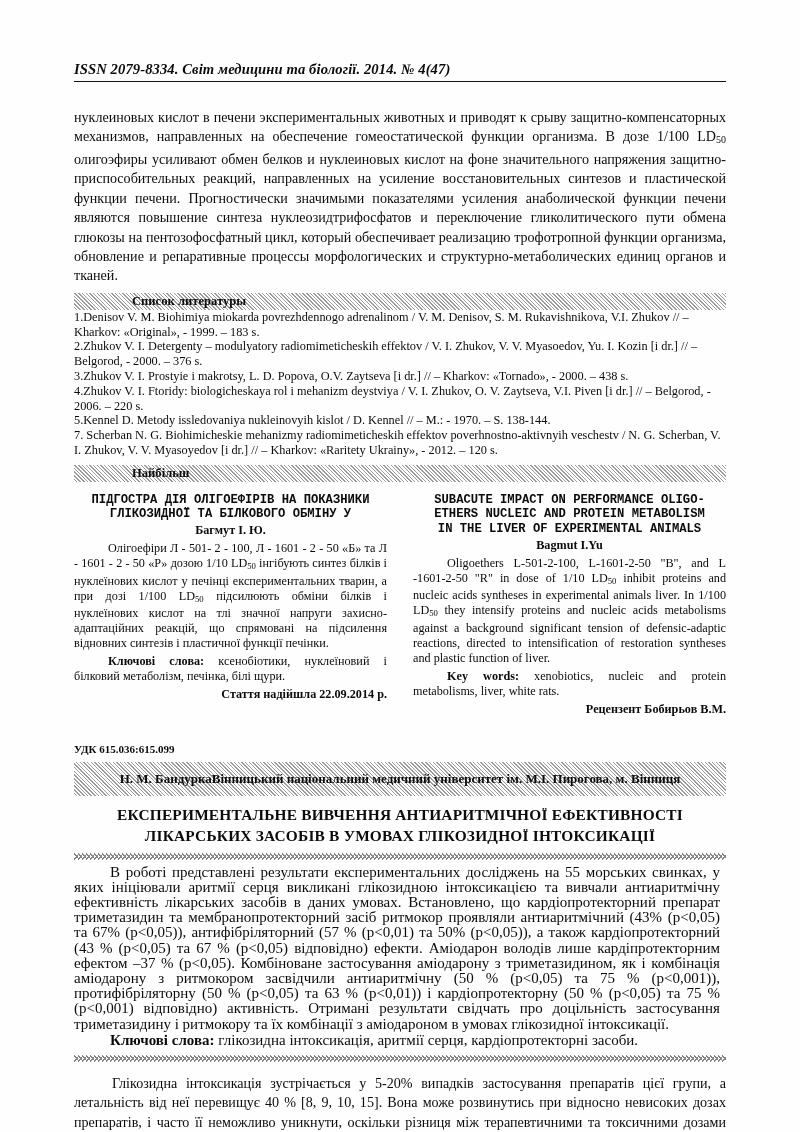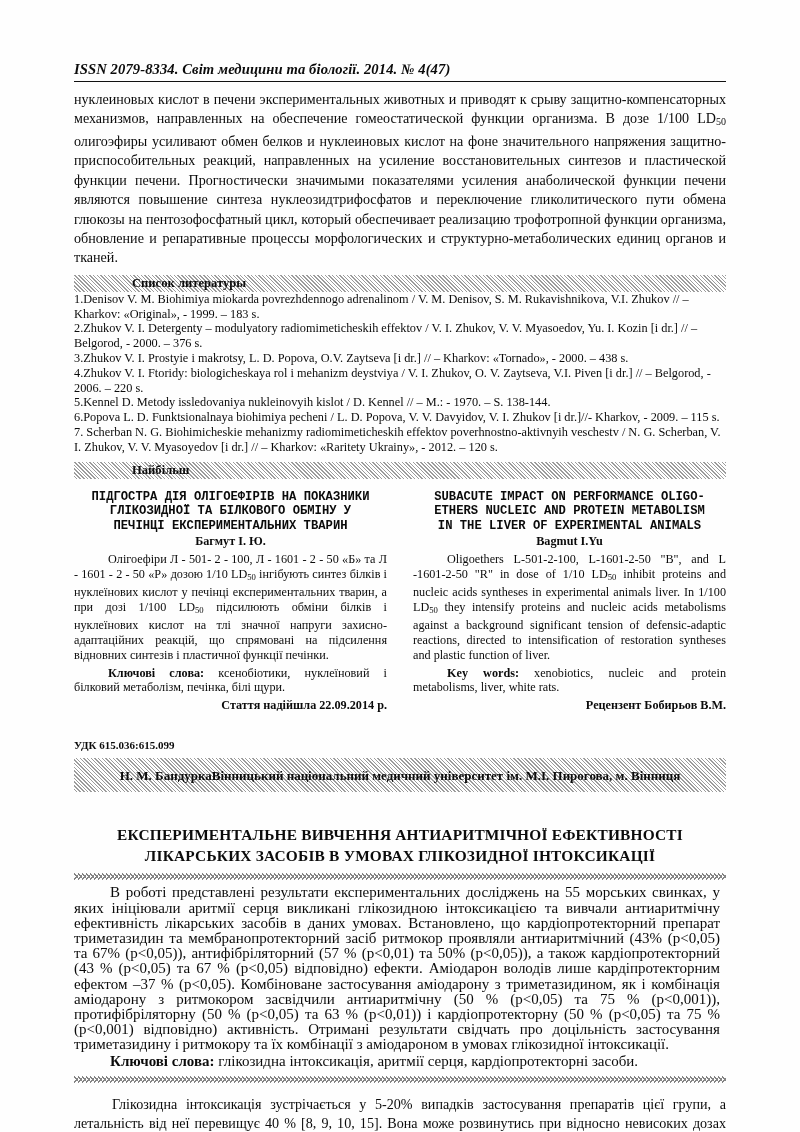--- a/index.html
+++ b/index.html
@@ -43,21 +43,21 @@
 
   
   .body-par {
     text-align: justify;
     font-size: 14.1px;
     line-height: 19.4px;
     margin: 0;
     text-indent: 0;
     hyphens: none;
   }
-  .body-block { margin-top: 8px; }
+  .body-block { margin-top: 26px; }
   .indent { text-indent: 38px; }
   sub { font-size: 71%; vertical-align: -0.22em; }
 
   
   .band {
     position: relative;
     height: 17px;
     margin-top: 7px;
     background-color: #e7e7e7;
     background-image:
@@ -136,21 +136,21 @@
   .udk {
     font-weight: bold;
     font-size: 11px;
     margin-top: 26px;
   }
   .art-title {
     text-align: center;
     font-weight: bold;
     font-size: 15.4px;
     line-height: 21px;
-    margin-top: 32px;
+    margin-top: 8px;
     letter-spacing: .2px;
   }
   .zigzag {
     height: 7px;
     margin-top: 7px;
     background-image:
       repeating-linear-gradient(135deg, #6f6f6f 0 1px, transparent 1px 4px),
       repeating-linear-gradient(45deg, #6f6f6f 0 1px, transparent 1px 4px);
     background-size: 4px 7px, 4px 7px;
     opacity: .85;
@@ -179,33 +179,31 @@
 
     <div class="band">
       <span class="band-title left-pad">Список литературы</span>
     </div>
     <ul class="ref-list">
       <li class="ref-item">1.Denisov V. M. Biohimiya miokarda povrezhdennogo adrenalinom / V. M. Denisov, S. M. Rukavishnikova, V.I. Zhukov // – Kharkov: «Original», - 1999. – 183 s.</li>
       <li class="ref-item">2.Zhukov V. I. Detergenty – modulyatory radiomimeticheskih effektov / V. I. Zhukov, V. V. Myasoedov, Yu. I. Kozin [i dr.] // – Belgorod, - 2000. – 376 s.</li>
       <li class="ref-item">3.Zhukov V. I. Prostyie i makrotsy, L. D. Popova, O.V. Zaytseva [i dr.] // – Kharkov: «Tornado», - 2000. – 438 s.</li>
       <li class="ref-item">4.Zhukov V. I. Ftoridy: biologicheskaya rol i mehanizm deystviya / V. I. Zhukov, O. V. Zaytseva, V.I. Piven [i dr.] // – Belgorod, - 2006. – 220 s.</li>
       <li class="ref-item">5.Kennel D. Metody issledovaniya nukleinovyih kislot / D. Kennel // – M.: - 1970. – S. 138-144.</li>
-      <li class="ref-item">6.Popova L. D. Funktsionalnaya biohimiya pecheni / L. D. Popova, V. V. Davyidov, V. I. Zhukov [i dr.]//- Kharkov, - 2009. – 115 s.</li>
       <li class="ref-item">7. Scherban N. G. Biohimicheskie mehanizmy radiomimeticheskih effektov poverhnostno-aktivnyih veschestv / N. G. Scherban, V. I. Zhukov, V. V. Myasoyedov [i dr.] // – Kharkov: «Raritety Ukrainy», - 2012. – 120 s.</li>
     </ul>
 
     <div class="band">
       <span class="band-title left-pad">Найбільш</span>
     </div>
 
     <div class="abstracts">
       <div class="abs-col">
         <div class="abs-head">ПІДГОСТРА ДІЯ ОЛІГОЕФІРІВ НА ПОКАЗНИКИ</div>
         <div class="abs-head">ГЛІКОЗИДНОЇ ТА БІЛКОВОГО ОБМІНУ У</div>
-        <div class="abs-head">ПЕЧІНЦІ ЕКСПЕРИМЕНТАЛЬНИХ ТВАРИН</div>
         <div class="abs-author">Багмут І. Ю.</div>
         <p class="abs-par">Олігоефіри Л - 501- 2 - 100, Л - 1601 - 2 - 50 «Б» та Л - 1601 - 2 - 50 «Р» дозою 1/10 LD<sub>50</sub> інгібують синтез білків і нуклеїнових кислот у печінці експериментальних тварин, а при дозі 1/100 LD<sub>50</sub> підсилюють обміни білків і нуклеїнових кислот на тлі значної напруги захисно-адаптаційних реакцій, що спрямовані на підсилення відновних синтезів і пластичної функції печінки.</p>
         <p class="abs-par"><b>Ключові слова:</b><span> ксенобіотики, нуклеїновий і білковий метаболізм, печінка, білі щури.</span></p>
         <div class="abs-right">Стаття надійшла 22.09.2014 р.</div>
       </div>
 
       <div class="abs-col">
         <div class="abs-head">SUBACUTE IMPACT ON PERFORMANCE OLIGO-</div>
         <div class="abs-head">ETHERS NUCLEIC AND PROTEIN METABOLISM</div>
         <div class="abs-head">IN THE LIVER OF EXPERIMENTAL ANIMALS</div>

